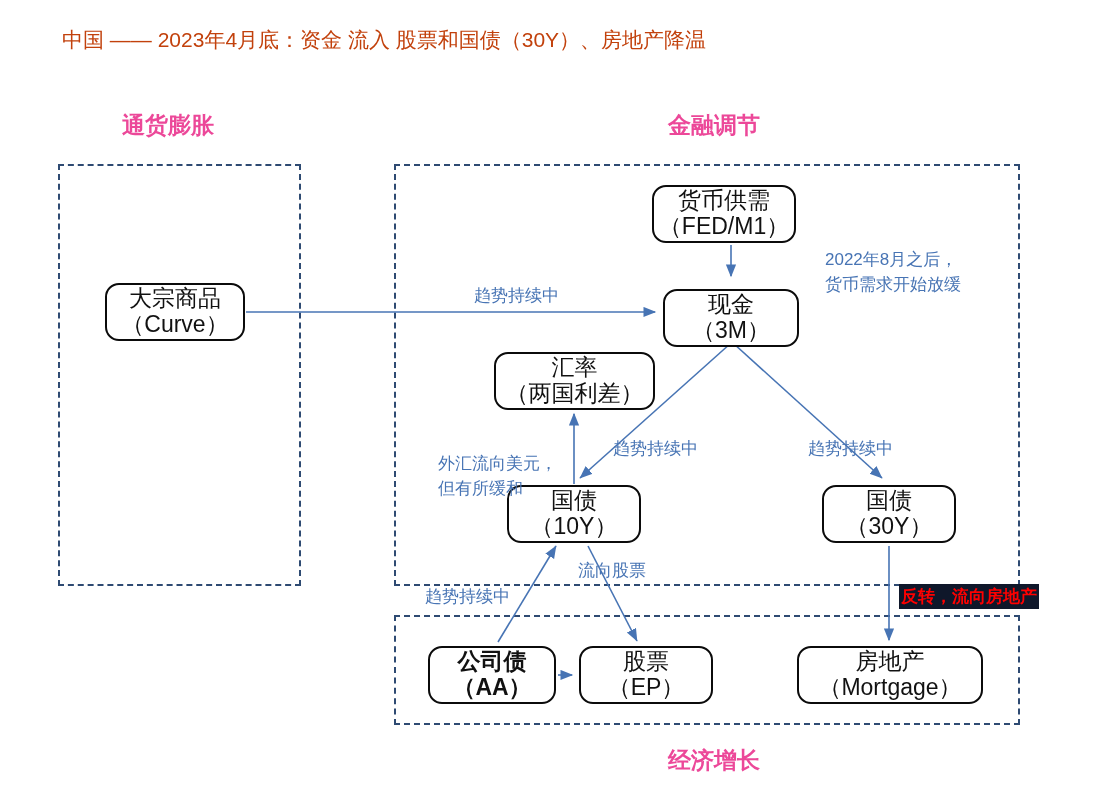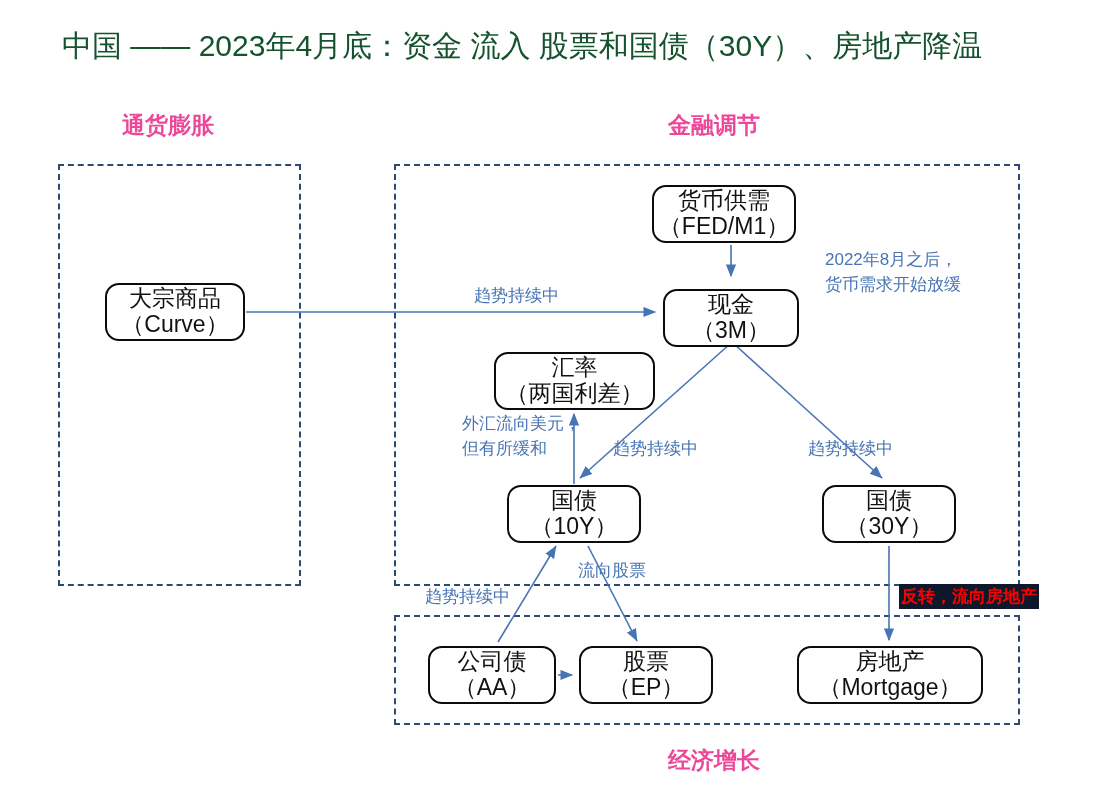--- a/index.html
+++ b/index.html
@@ -6,21 +6,21 @@
   body{
     width:1112px;height:796px;background:#ffffff;
     font-family:"Liberation Sans","DejaVu Sans",sans-serif;
     position:relative;overflow:hidden;
   }
   #canvas{position:absolute;left:0;top:0;width:1112px;height:796px;}
   svg.layer{position:absolute;left:0;top:0;width:1112px;height:796px;pointer-events:none;}
 
   .title{
     position:absolute;left:62px;top:26px;
-    font-size:30px;color:#14532d;white-space:nowrap;letter-spacing:0px;
+    font-size:21px;color:#c2410c;white-space:nowrap;letter-spacing:0px;
   }
 
   .zone-label{
     position:absolute;font-size:23px;color:#ec4899;white-space:nowrap;font-weight:bold;
   }
   #zone-label-inflation{left:122px;top:110px;}
   #zone-label-financial{left:668px;top:110px;}
   #zone-label-growth{left:668px;top:745px;}
 
   .zone-box{
@@ -38,30 +38,30 @@
   }
   .node .l1{font-size:23px;}
   .node .l2{font-size:23px;}
 
   #node-commodity{left:105px;top:283px;width:140px;height:58px;}
   #node-money{left:652px;top:185px;width:144px;height:58px;}
   #node-cash{left:663px;top:289px;width:136px;height:58px;}
   #node-fx{left:494px;top:352px;width:161px;height:58px;}
   #node-bond10{left:507px;top:485px;width:134px;height:58px;}
   #node-bond30{left:822px;top:485px;width:134px;height:58px;}
-  #node-corp{left:428px;top:646px;width:128px;height:58px;}
+  #node-corp{left:428px;top:646px;width:128px;height:58px;font-weight:bold;}
   #node-stock{left:579px;top:646px;width:134px;height:58px;}
   #node-realestate{left:797px;top:646px;width:186px;height:58px;}
 
   .edge-label{
     position:absolute;font-size:17px;color:#4774B4;white-space:nowrap;line-height:1.45;z-index:6;
   }
   #lbl-trend-main{left:474px;top:284px;}
   #lbl-note-money{left:825px;top:248px;}
-  #lbl-fx-flow{left:438px;top:412px;margin-left:24px;}
+  #lbl-fx-flow{left:438px;top:452px;}
   #lbl-trend-10y{left:613px;top:437px;}
   #lbl-trend-30y{left:808px;top:437px;}
   #lbl-trend-corp{left:425px;top:585px;}
   #lbl-to-stock{left:578px;top:559px;}
 
   #lbl-reversal{
     position:absolute;left:899px;top:584px;z-index:7;
     font-size:17px;font-weight:bold;color:#FF0000;background:#0f172a;
     padding:1px 2px;white-space:nowrap;
   }

